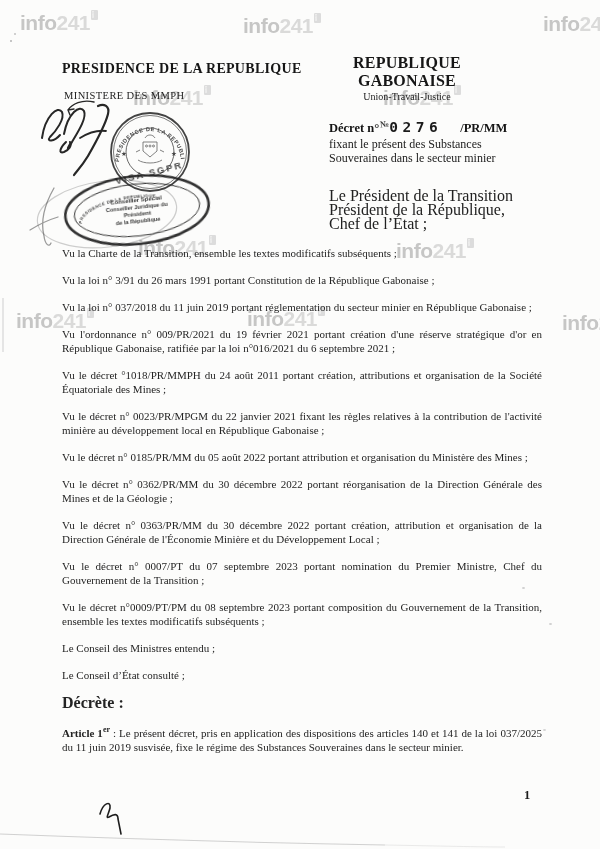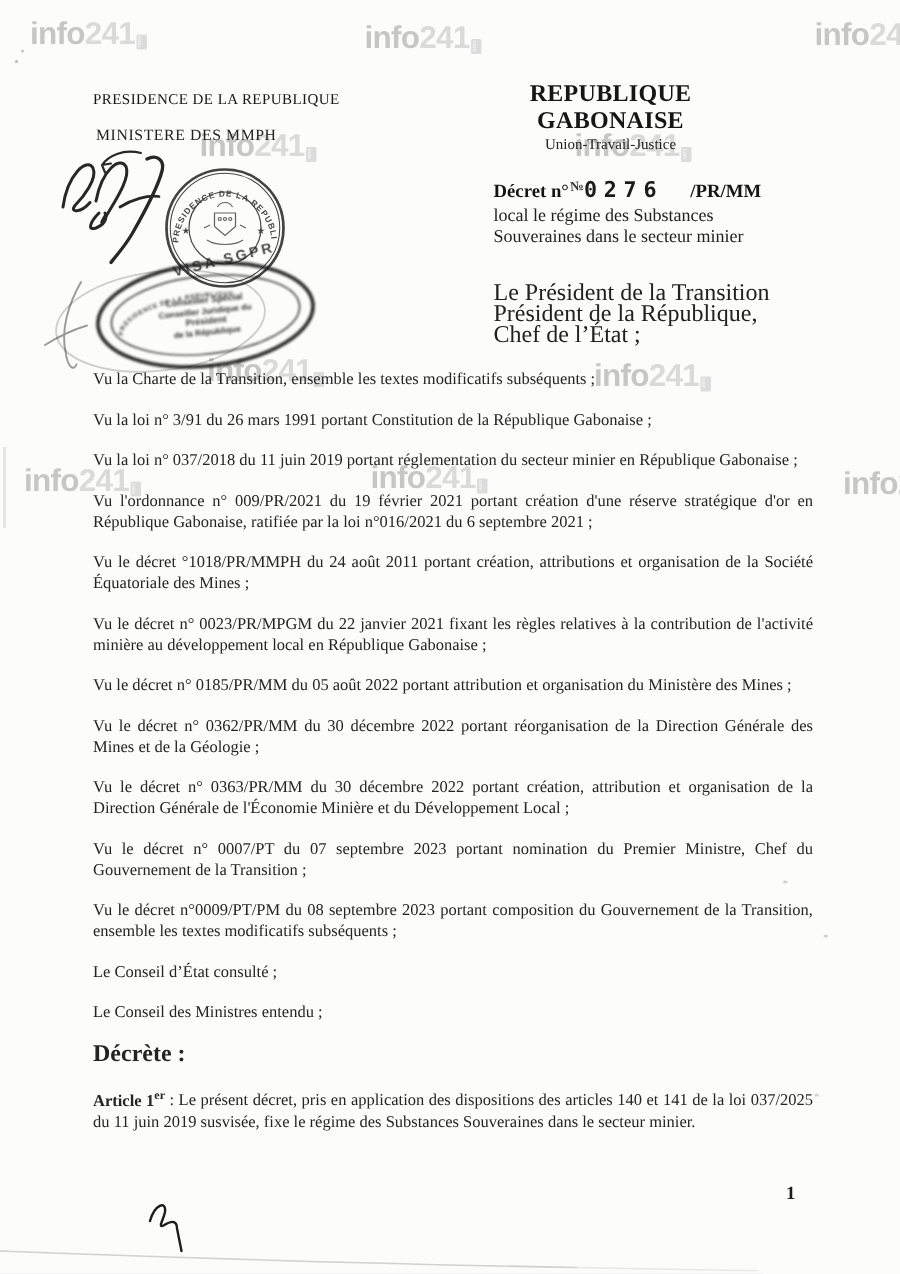--- a/index.html
+++ b/index.html
@@ -3,36 +3,36 @@
 <meta charset="utf-8">
 <style>
   html,body{margin:0;padding:0;background:#e8e8e8;}
   .page{
     position:relative;width:600px;height:849px;margin:0 auto;
     background:#fcfcfb;overflow:hidden;
     font-family:"Liberation Serif",serif;color:#242424;
   }
   
   .wm{
-    position:absolute;display:inline-flex;align-items:flex-end;
+    position:absolute;display:inline-flex;align-items:flex-start;
     font-family:"Liberation Sans",sans-serif;font-weight:bold;
     font-size:21px;line-height:21px;letter-spacing:-0.5px;
     opacity:.55;user-select:none;white-space:nowrap;z-index:1;
   }
   .wm .wm-prefix{color:#9a9a9a;}
   .wm .wm-suffix{color:#bfbfbf;}
   .wm .wm-badge{
     display:inline-block;width:7px;height:10px;margin:-2px 0 0 1px;
     background:#c3c3c3;color:#ededed;border-radius:1px;
     font-size:3.5px;line-height:10px;text-align:center;letter-spacing:0;
     writing-mode:vertical-rl;
   }
   
   .hdr-left{position:absolute;left:62px;top:61px;z-index:2;}
-  .hdr-left .t1{font-weight:normal;font-size:10px;letter-spacing:.3px;color:#161616;}
+  .hdr-left .t1{font-weight:bold;font-size:14px;letter-spacing:.3px;color:#161616;}
   .hdr-left .t2{font-size:10.5px;letter-spacing:.4px;margin-top:13px;margin-left:2px;color:#222;}
   .hdr-right{position:absolute;left:317px;top:54px;width:180px;text-align:center;z-index:2;}
   .hdr-right .t1{font-weight:bold;font-size:16px;letter-spacing:.2px;color:#161616;}
   .hdr-right .t2{font-size:10px;margin-top:1px;color:#222;}
   
   .decree{position:absolute;left:329px;top:119px;width:240px;z-index:2;}
   .decree .line1{font-weight:bold;font-size:12.5px;color:#141414;white-space:nowrap;}
   .decree .num-mark{
     display:inline-block;font-size:9px;vertical-align:top;
     transform:rotate(-5deg);opacity:.85;margin:0 0 0 1px;
@@ -189,21 +189,21 @@
       <path d="M26,90 C18,104 12,122 16,138 C17,146 21,150 23,145"></path>
       <path d="M2,132 C10,127 20,122 30,119"></path>
     </g>
   </svg>
 
   <div class="decree">
     <div class="line1">
       <span>Décret n°</span><span class="num-mark">№</span><span class="num">0276</span><span>/PR/MM</span>
     </div>
     <div class="subject">
-      <div>local le régime des Substances</div>
+      <div>fixant le présent des Substances</div>
       <div>Souveraines dans le secteur minier</div>
     </div>
   </div>
 
   <div class="issuer">
     <div>Le Président de la Transition</div>
     <div>Président de la République,</div>
     <div>Chef de l’État ;</div>
   </div>
 
@@ -212,22 +212,22 @@
     <p>Vu la loi n° 3/91 du 26 mars 1991 portant Constitution de la République Gabonaise ;</p>
     <p>Vu la loi n° 037/2018 du 11 juin 2019 portant réglementation du secteur minier en République Gabonaise ;</p>
     <p>Vu l'ordonnance n° 009/PR/2021 du 19 février 2021 portant création d'une réserve stratégique d'or en République Gabonaise, ratifiée par la loi n°016/2021 du 6 septembre 2021 ;</p>
     <p>Vu le décret °1018/PR/MMPH du 24 août 2011 portant création, attributions et organisation de la Société Équatoriale des Mines ;</p>
     <p>Vu le décret n° 0023/PR/MPGM du 22 janvier 2021 fixant les règles relatives à la contribution de l'activité minière au développement local en République Gabonaise ;</p>
     <p>Vu le décret n° 0185/PR/MM du 05 août 2022 portant attribution et organisation du Ministère des Mines ;</p>
     <p>Vu le décret n° 0362/PR/MM du 30 décembre 2022 portant réorganisation de la Direction Générale des Mines et de la Géologie ;</p>
     <p>Vu le décret n° 0363/PR/MM du 30 décembre 2022 portant création, attribution et organisation de la Direction Générale de l'Économie Minière et du Développement Local ;</p>
     <p>Vu le décret n° 0007/PT du 07 septembre 2023 portant nomination du Premier Ministre, Chef du Gouvernement de la Transition ;</p>
     <p>Vu le décret n°0009/PT/PM du 08 septembre 2023 portant composition du Gouvernement de la Transition, ensemble les textes modificatifs subséquents ;</p>
+    <p class="short">Le Conseil des Ministres entendu ;</p>
     <p class="short">Le Conseil d’État consulté ;</p>
-    <p class="short">Le Conseil des Ministres entendu ;</p>
     <p class="decrete"><b>Décrète :</b></p>
     <p class="article"><b><span>Article 1</span><sup>er</sup></b><span> : Le présent décret, pris en application des dispositions des articles 140 et 141 de la loi 037/2025 du 11 juin 2019 susvisée, fixe le régime des Substances Souveraines dans le secteur minier.</span></p>
   </div>
 
   <div class="page-num">1</div>
 
   <svg class="hand-svg" width="50" height="42" viewBox="0 0 50 42">
     <path d="M8,16 C11,5 19,2 18,10 C17,15 13,21 17,19 C22,16 26,15 26,21 L29,36" fill="none" stroke="#1d1d1d" stroke-width="1.6" stroke-linecap="round"></path>
   </svg>
 

